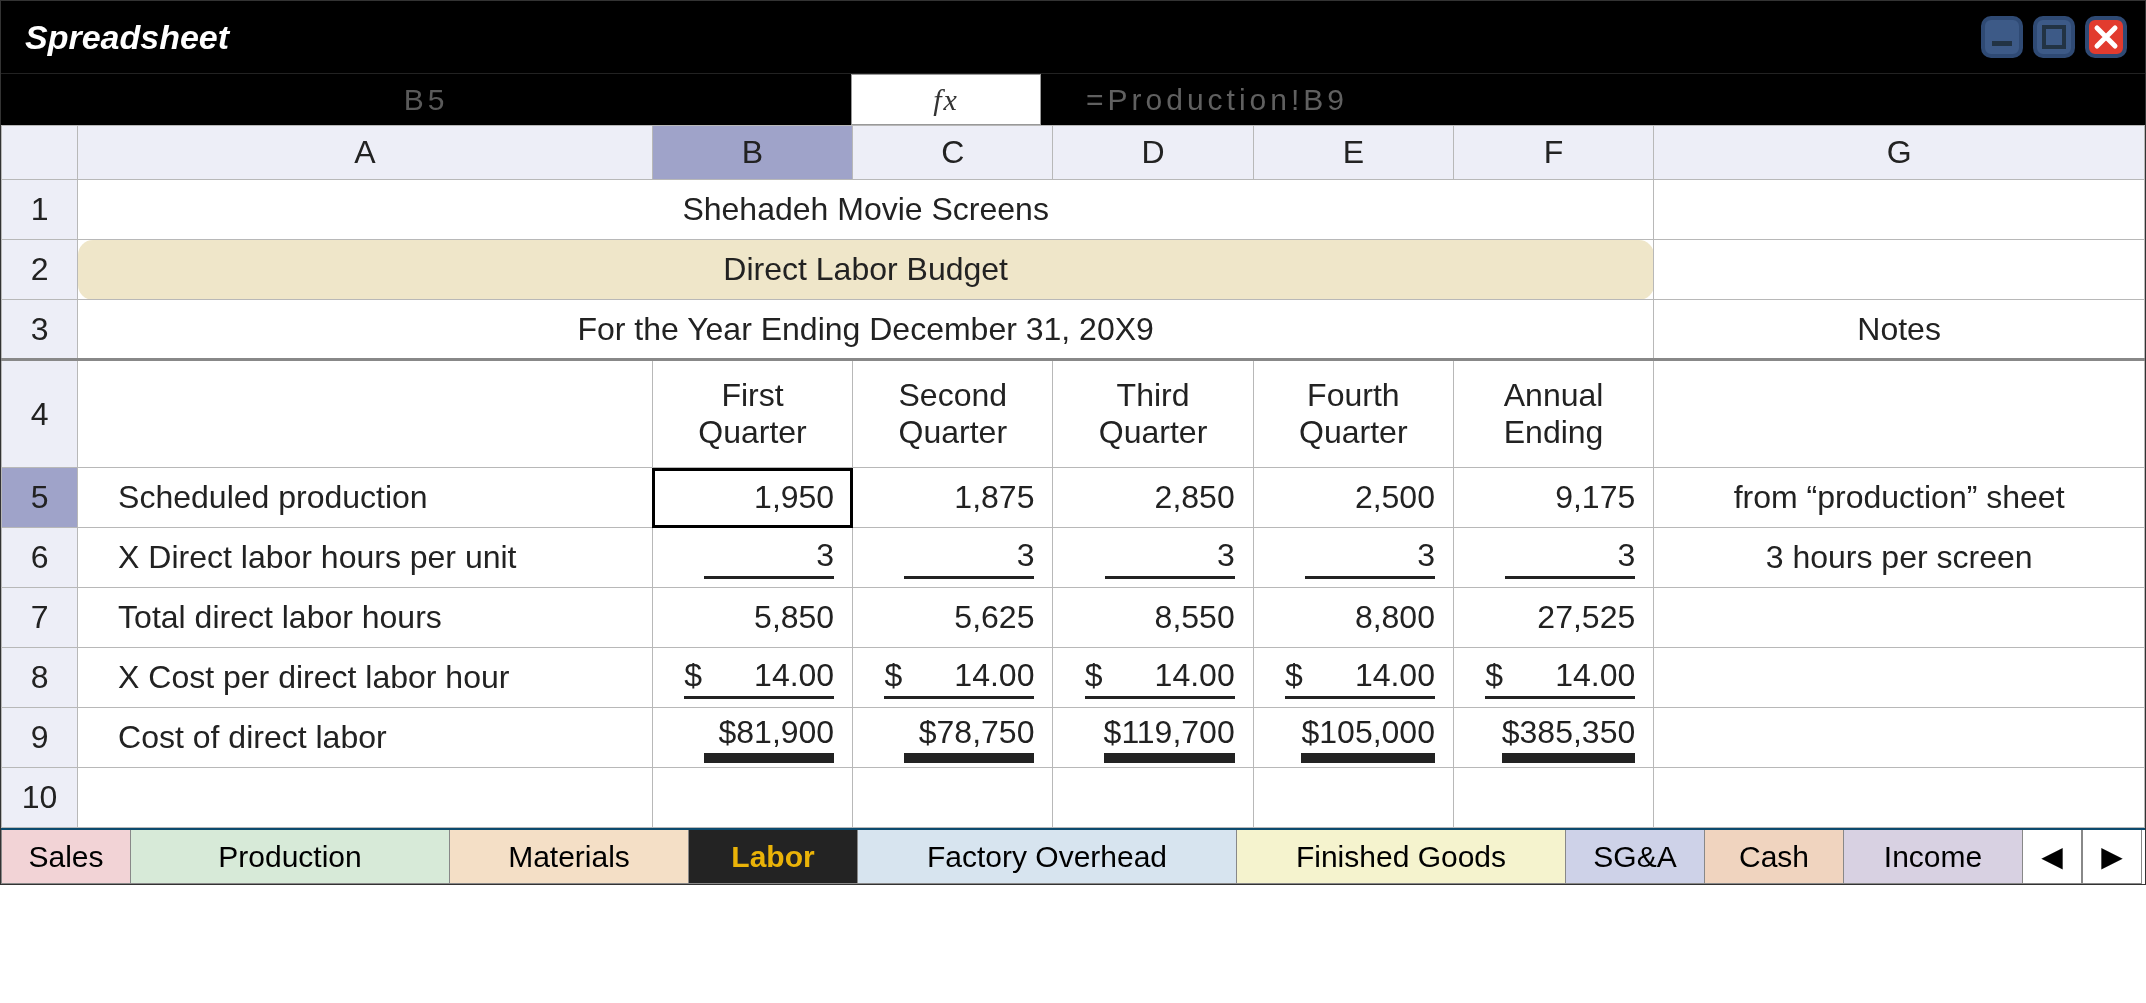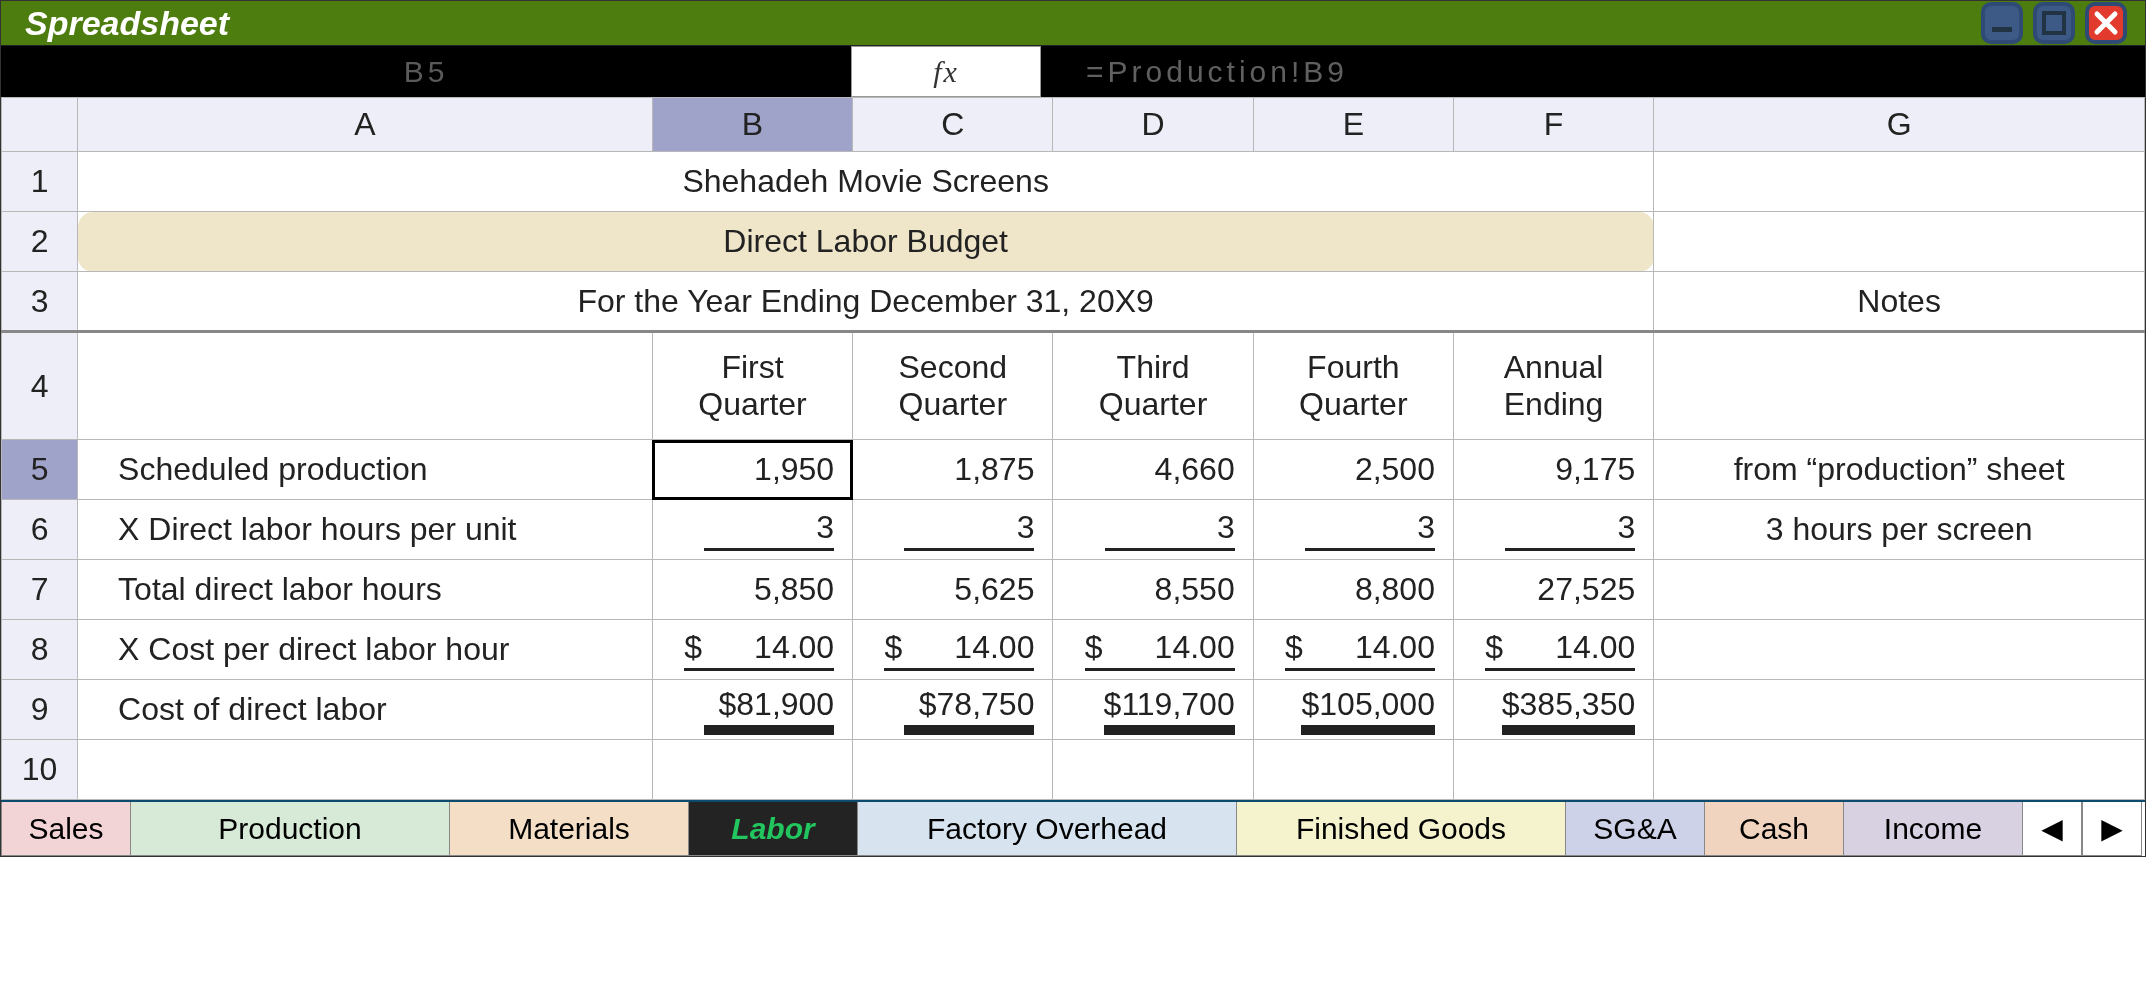--- a/index.html
+++ b/index.html
@@ -8,26 +8,26 @@
     font-family: "Myriad Pro", "Segoe UI", Arial, sans-serif;
     background:#fff;
     width:2146px;
   }
   .app {
     border:1px solid #333;
     width:2146px;
   }
   
   .title-bar {
-    background:#4d7c0f;
+    background:#000000;
     color:#fff;
     font-style:italic;
     font-weight:700;
     font-size:34px;
-    height:44px;
+    height:72px;
     display:flex;
     align-items:center;
     justify-content:space-between;
     padding:0 18px 0 24px;
   }
   .window-controls { display:flex; gap:10px; align-items:center; }
   .win-btn {
     width:42px; height:42px;
     border:4px solid #2f4a74;
     border-radius:10px;
@@ -147,21 +147,21 @@
     display:flex; align-items:center; justify-content:center;
     padding:0 28px;
     font-size:30px;
     border:1px solid #888;
     border-top:none;
     margin-right:-1px;
   }
   .tab.sales    { background:#f2d3d6; width:130px; }
   .tab.prod     { background:#d7ead8; width:320px; }
   .tab.mat      { background:#f4dfc6; width:240px; }
-  .tab.labor    { background:#232323; color:#22c55e; font-style:italic; font-weight:700; width:170px; }
+  .tab.labor    { background:#232323; color:#eab308; font-weight:700; width:170px; }
   .tab.fo       { background:#d7e4ef; width:380px; }
   .tab.fg       { background:#f5f3ce; width:330px; }
   .tab.sga      { background:#ced2e8; width:140px; }
   .tab.cash     { background:#f0d4bf; width:140px; }
   .tab.income   { background:#d8d1e2; width:180px; }
   .tab-nav {
     display:flex; align-items:center; justify-content:center;
     flex:0 0 60px;
     border:1px solid #888; border-top:none;
     background:#fff;
@@ -258,21 +258,21 @@
         <td class="center"><span>Fourth Quarter</span></td>
         <td class="center"><span>Annual Ending</span></td>
         <td></td>
       </tr>
 
       <tr>
         <td class="rn sel-row"><span>5</span></td>
         <td class="left"><span>Scheduled production</span></td>
         <td class="right active-cell"><span class="num">1,950</span></td>
         <td class="right"><span class="num">1,875</span></td>
-        <td class="right"><span class="num">4,660</span></td>
+        <td class="right"><span class="num">2,850</span></td>
         <td class="right"><span class="num">2,500</span></td>
         <td class="right"><span class="num">9,175</span></td>
         <td class="center"><span>from “production” sheet</span></td>
       </tr>
 
       <tr>
         <td class="rn"><span>6</span></td>
         <td class="left"><span>X Direct labor hours per unit</span></td>
         <td class="right"><span class="num single-underline">3</span></td>
         <td class="right"><span class="num single-underline">3</span></td>

